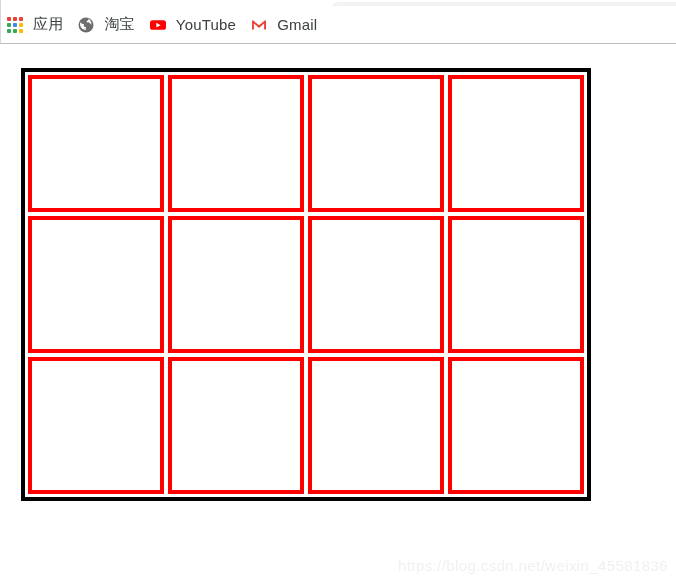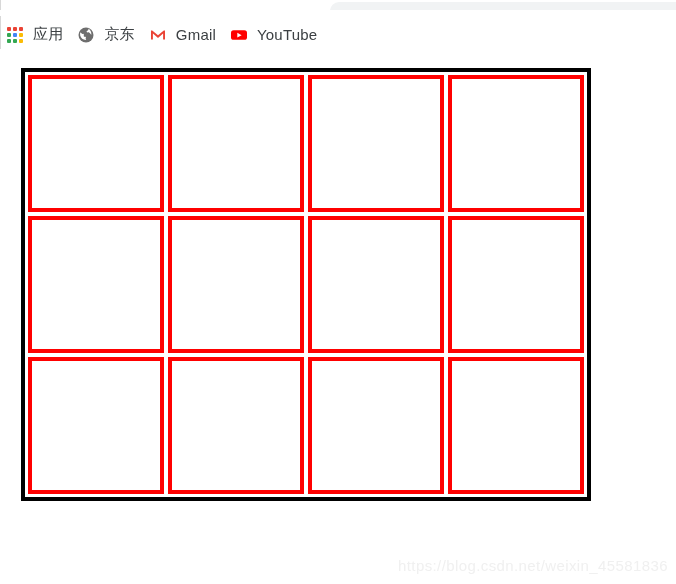--- a/index.html
+++ b/index.html
@@ -40,21 +40,21 @@
     top: 0;
     width: 1px;
     height: 10px;
     background: #d8d8d8;
   }
 
   
   .bookmarks-bar {
     position: absolute;
     left: 0;
-    top: 16px;
+    top: 6px;
     width: 676px;
     height: 38px;
     background: #ffffff;
     border-bottom: 1px solid #bdbdbd;
     display: flex;
     align-items: center;
     box-sizing: border-box;
     overflow: hidden;
     white-space: nowrap;
   }
@@ -172,52 +172,52 @@
         <i style="background:#4285f4"></i>
         <i style="background:#fbbc05"></i>
       <i style="background:#34a853"></i>
         <i style="background:#34a853"></i>
         <i style="background:#fbbc05"></i>
     </span>
     <span class="bm-label">应用</span>
   </div>
 
 
-
   <div class="bookmark">
     <span class="bm-icon">
       <svg width="18" height="18" viewBox="0 0 18 18">
         <circle cx="9" cy="9" r="7.5" fill="#6e6e6e"></circle>
         <path d="M3.2 6.6c1.2.4 1.6 1.5 2.6 1.3.9-.2 1.3.6 1 1.5-.3.9.4 1.6 1.1 1.3.8-.3 1.3.5.9 1.4-.3.7-.1 1.5.5 1.9-2.8.3-5.5-1.6-6.1-4.4-.2-1-.1-2 .0-3z" fill="#ffffff"></path>
         <path d="M11.2 2.6c.6 1 .1 1.9-.8 2.1-.9.2-1 1.1-.3 1.6.8.5 1.8.1 2.6.6.7.5 1.3 1.3 1.6 2.2.5-3.1-1.2-5.6-3.1-6.5z" fill="#ffffff"></path>
       </svg>
     </span>
-    <span class="bm-label">京东</span>
-  </div>
-
-
-  <div class="bookmark">
-    <span class="bm-icon">
-      <svg width="18" height="18" viewBox="0 0 18 18">
-        <path d="M2 4.6h1.2L9 9.3l5.8-4.7H16v8.8h-1.9V7.5L9 11.9 3.9 7.5v5.9H2z" fill="#ea4335"></path>
-      </svg>
-    </span>
-    <span class="bm-label">Gmail</span>
-  </div>
+    <span class="bm-label">淘宝</span>
+  </div>
+
+
 
   <div class="bookmark">
     <span class="bm-icon">
       <svg width="18" height="18" viewBox="0 0 18 18">
         <rect x="1" y="4.2" width="16" height="9.6" rx="2.6" fill="#ff0000"></rect>
         <path d="M7.3 6.8l4.3 2.4-4.3 2.4z" fill="#ffffff"></path>
       </svg>
     </span>
     <span class="bm-label">YouTube</span>
   </div>
 
+  <div class="bookmark">
+    <span class="bm-icon">
+      <svg width="18" height="18" viewBox="0 0 18 18">
+        <path d="M2 4.6h1.2L9 9.3l5.8-4.7H16v8.8h-1.9V7.5L9 11.9 3.9 7.5v5.9H2z" fill="#ea4335"></path>
+      </svg>
+    </span>
+    <span class="bm-label">Gmail</span>
+  </div>
+
 </div>
 
 <div class="page">
 
   <div class="grid-table">
     <div class="grid-inner">
       <div class="grid-cell"></div>
       <div class="grid-cell"></div>
       <div class="grid-cell"></div>
       <div class="grid-cell"></div>

